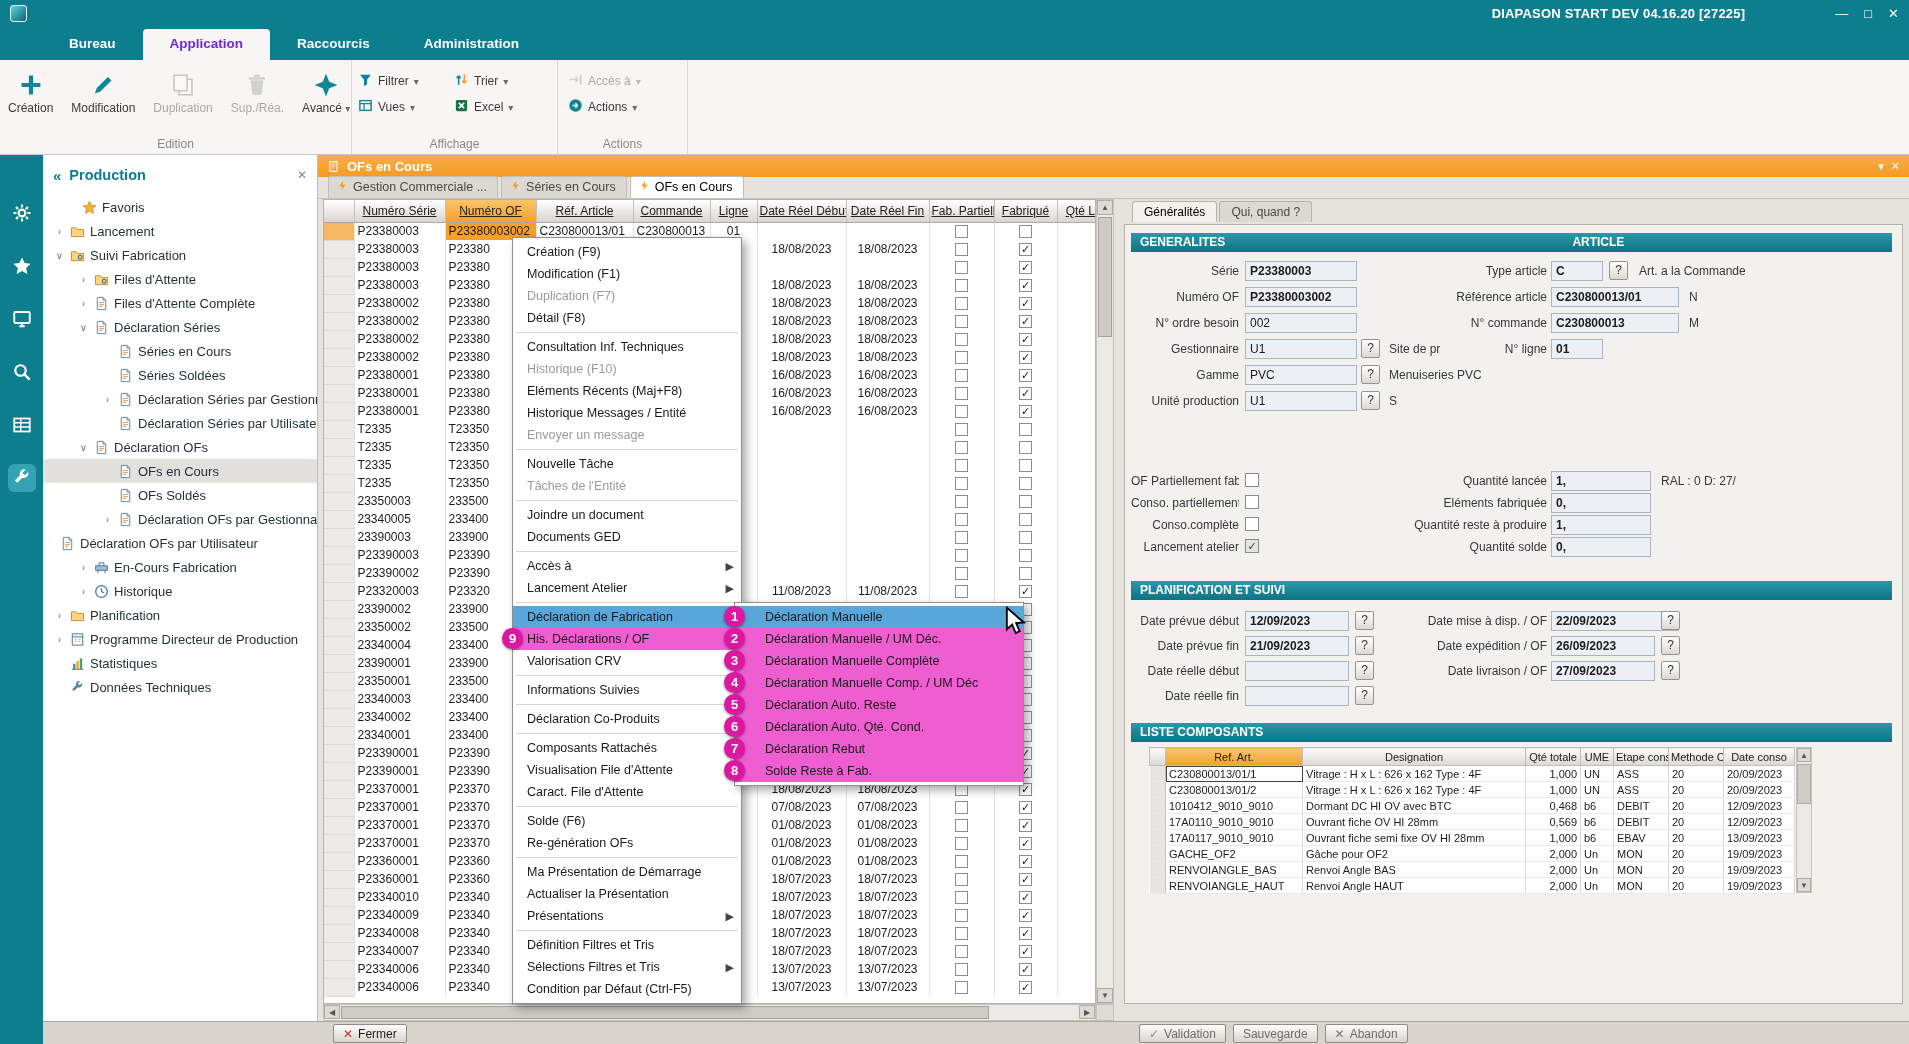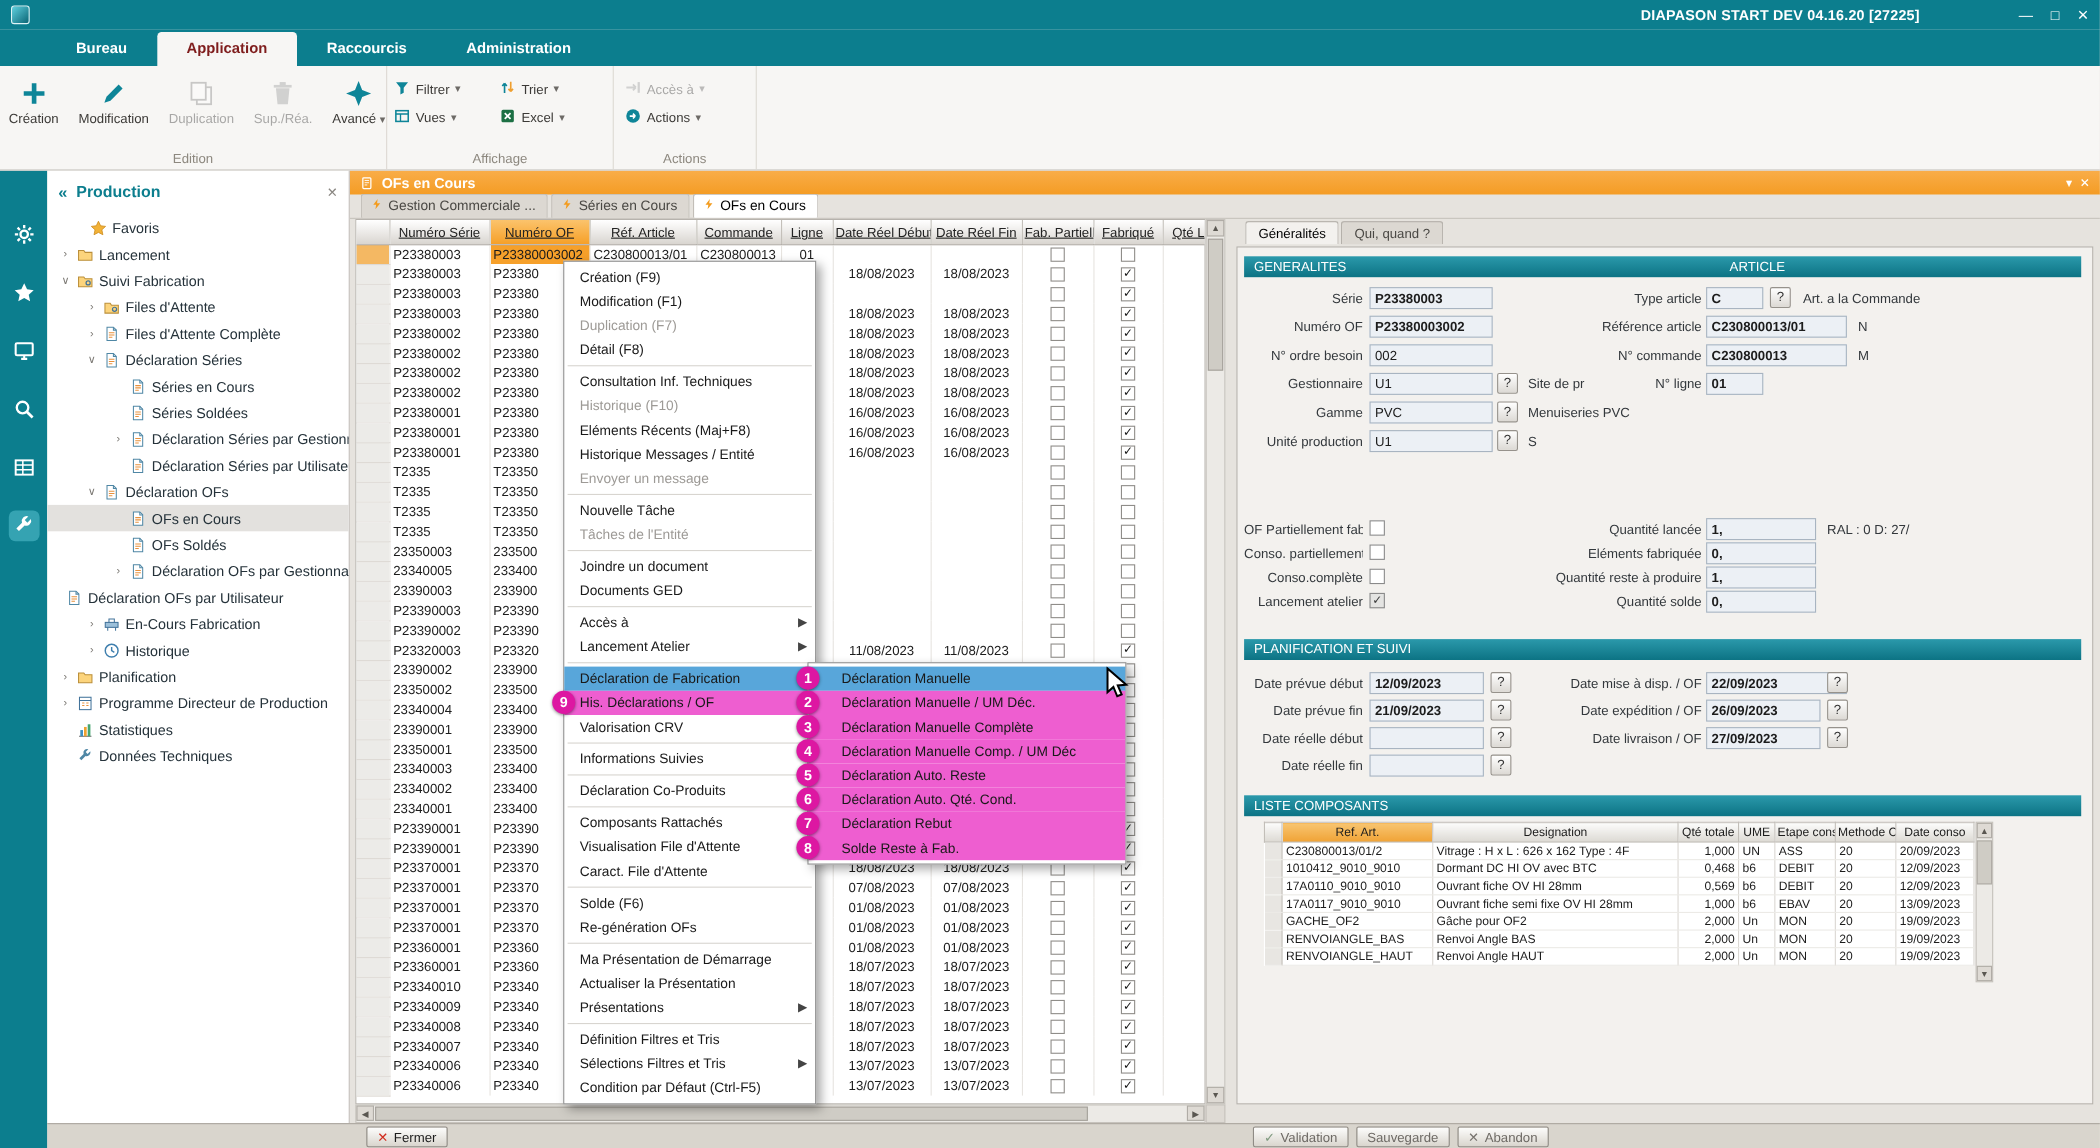--- a/index.html
+++ b/index.html
@@ -10,21 +10,21 @@
   .titlebar{position:absolute;left:0;top:0;right:0;height:27px;background:#0c7e8e;display:flex;align-items:center;color:#fff;padding:0 10px;z-index:5}
   .appicon{width:17px;height:17px;border-radius:3px;background:linear-gradient(135deg,#5fd0de,#0a6575);border:1px solid #dff3f5;margin-right:8px}
   .tb-spacer{flex:1}
   .tb-title{font-weight:bold;font-size:13px;margin-right:90px;letter-spacing:.2px}
   .winbtns{display:flex;gap:16px;font-size:13px}
   .winbtns span{cursor:default}
 
   
   .menubar{position:absolute;left:0;top:27px;right:0;height:33px;background:#0c7e8e;display:flex;align-items:flex-end;padding-left:42px;z-index:5}
   .mtab{color:#fff;font-weight:bold;font-size:13.5px;padding:7px 27px 8px 27px}
-  .mtab.active{background:#f7f6f4;color:#7f1d1d;border-radius:4px 4px 0 0;padding-bottom:9px}
+  .mtab.active{background:#f7f6f4;color:#6d28d9;border-radius:4px 4px 0 0;padding-bottom:9px}
 
   
   .ribbon{position:absolute;left:0;top:60px;right:0;height:95px;background:#f7f6f4;border-bottom:1px solid #c9c5c0;z-index:4}
   .rgroup{position:absolute;top:0;bottom:0;border-right:1px solid #ddd9d3}
   .glabel{position:absolute;bottom:3px;left:0;right:0;text-align:center;color:#8d887f;font-size:12px}
   .bigrow{display:flex;padding:5px 8px 0 8px;gap:18px}
   .bigbtn{display:flex;flex-direction:column;align-items:center;width:64px;padding-top:4px;border-radius:3px}
   .bigbtn .bicon{height:32px;display:flex;align-items:center}
   .blbl{font-size:12px;color:#3c3a37;white-space:nowrap}
   .disabled{opacity:.42;filter:grayscale(.9)}
@@ -81,21 +81,21 @@
   .vthumb{position:absolute;left:1px;right:1px;top:17px;height:120px;background:#cfccc5;border:1px solid #a5a19b}
   .hthumb{position:absolute;top:1px;bottom:1px;left:17px;width:648px;background:#cfccc5;border:1px solid #a5a19b}
   .scorner{position:absolute;left:778px;width:18px;height:17px;bottom:0;background:#dedad4;border:1px solid #c6c2bc}
 
   
   .dbody{position:absolute;left:806px;top:44px;right:6px;bottom:17px}
   .dtabs{position:absolute;top:2px;left:8px;display:flex;gap:2px}
   .dtab{padding:3px 11px;font-size:12px;border:1px solid #b5b1ab;border-bottom:none;background:#dcd8d2;color:#4a4844;border-radius:3px 3px 0 0;white-space:nowrap}
   .dtab.active{background:#f3f1ee;color:#000}
   .dcontent{position:absolute;top:25px;left:0;right:0;bottom:0;background:#f3f1ee;border:1px solid #b5b1ab}
-  .sbar{position:absolute;left:6px;right:10px;height:19px;background:linear-gradient(#2b99ab,#0c7384);color:#fff;font-weight:normal;font-size:12px;line-height:19px;padding-left:9px}
+  .sbar{position:absolute;left:6px;right:10px;height:19px;background:linear-gradient(#2b99ab,#0c7384);color:#fff;font-weight:bold;font-size:12px;line-height:19px;padding-left:9px}
   .sbar .sbar2{position:absolute;left:58%}
   .drow{position:absolute;left:6px;right:10px;height:24px}
   .dlab{position:absolute;top:5px;text-align:right;font-size:12px;color:#33383c;white-space:nowrap;overflow:hidden}
   .dbox{position:absolute;top:2px;height:20px;line-height:18px;background:#ecf0f5;border:1px solid #a8b4c1;padding:0 4px;font-size:12px;white-space:nowrap;overflow:hidden}
   .dbox.b{font-weight:bold}
   .dtxt{position:absolute;top:5px;font-size:12px;color:#33383c;white-space:nowrap}
   .hbtn{position:absolute;top:2px;width:19px;height:19px;background:linear-gradient(#ffffff,#dcd9d4);border:1px solid #96928c;text-align:center;font-size:12px;line-height:17px;border-radius:2px;color:#333}
   .cbx{position:absolute;top:4px;width:14px;height:14px;border:1px solid #8a8a8a;background:#fff;text-align:center;line-height:12px;font-size:11px;color:#3a3a3a}
   .cbx.on{background:#e4e4e2}
 
@@ -1200,20 +1200,30 @@
                 <th class="orange">Ref. Art.</th>
                 <th class="">Designation</th>
                 <th class="">Qté totale</th>
                 <th class="">UME</th>
                 <th class="">Etape conso.</th>
                 <th class="">Methode Conso</th>
                 <th class="">Date conso</th>
               </tr>
             </thead>
             <tbody>
+              <tr>
+                <td class="selg"></td>
+                <td class="foc">C230800013/01/1</td>
+                <td>Vitrage : H x L : 626 x 162 Type : 4F</td>
+                <td class="r">1,000</td>
+                <td>UN</td>
+                <td>ASS</td>
+                <td>20</td>
+                <td>20/09/2023</td>
+              </tr>
               <tr>
                 <td class="selg"></td>
                 <td class="">C230800013/01/2</td>
                 <td>Vitrage : H x L : 626 x 162 Type : 4F</td>
                 <td class="r">1,000</td>
                 <td>UN</td>
                 <td>ASS</td>
                 <td>20</td>
                 <td>20/09/2023</td>
               </tr>

